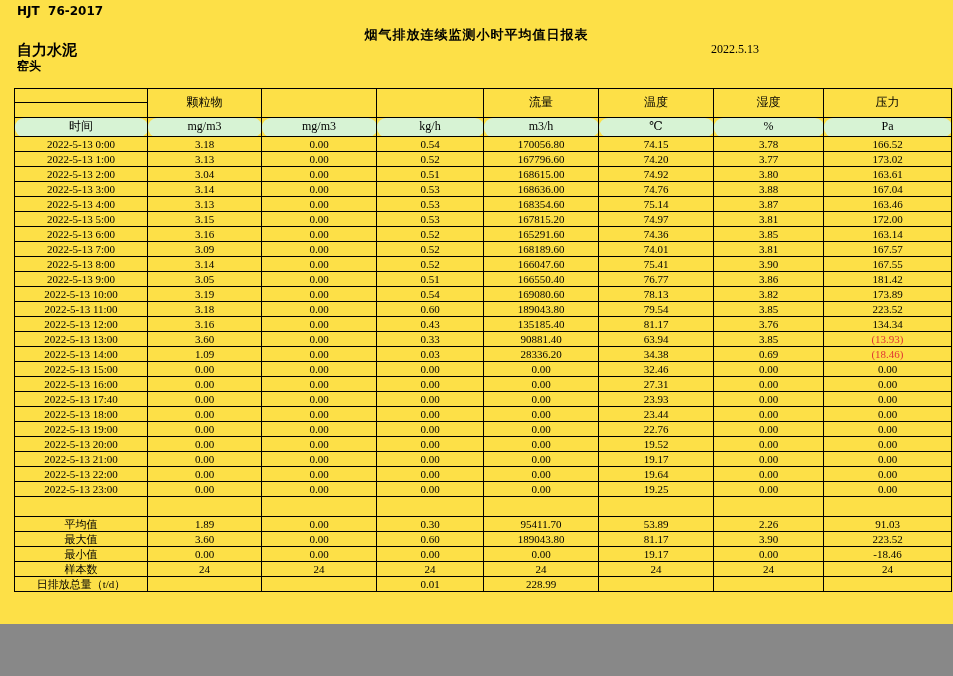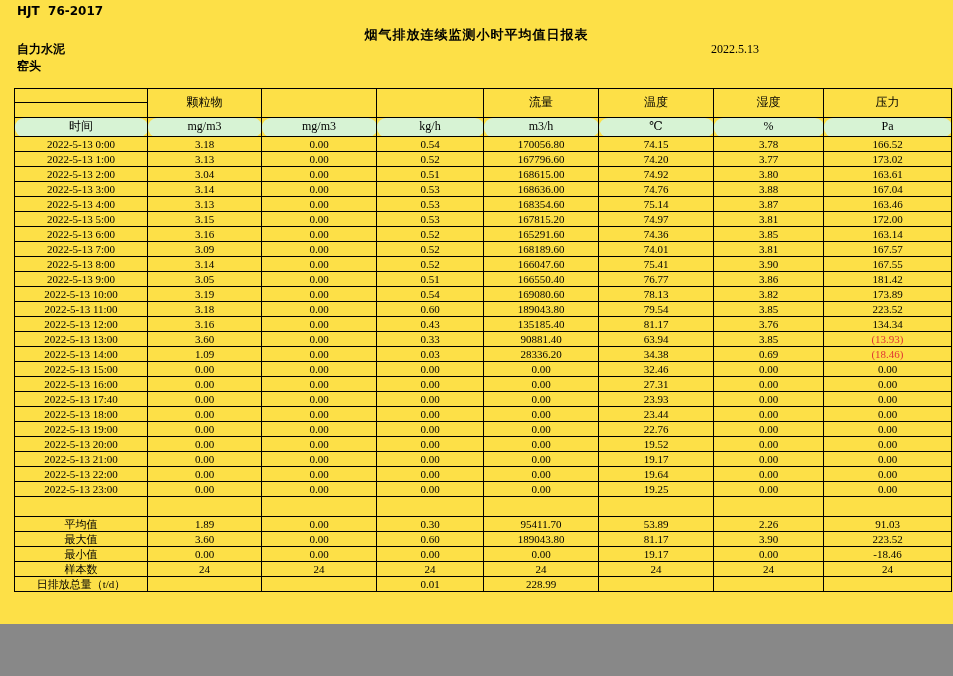--- a/index.html
+++ b/index.html
@@ -25,21 +25,21 @@
     font-family: "DejaVu Sans", "Liberation Sans", sans-serif;
     font-weight: bold; font-size: 13px; letter-spacing: 1px;
   }
   .report-date {
     position: absolute; left: 711px; top: 42px;
     font-size: 12px;
   }
   .company-name {
     position: absolute; left: 17px; top: 41px;
     font-family: "DejaVu Sans", "Liberation Sans", sans-serif;
-    font-weight: bold; font-size: 12px;
+    font-weight: bold; font-size: 15px;
   }
   .monitor-point {
     position: absolute; left: 17px; top: 58px;
     font-family: "DejaVu Sans", "Liberation Sans", sans-serif;
     font-weight: bold; font-size: 12px;
   }
   table.report {
     position: absolute; left: 14px; top: 88px;
     width: 937px;
     border-collapse: collapse;

